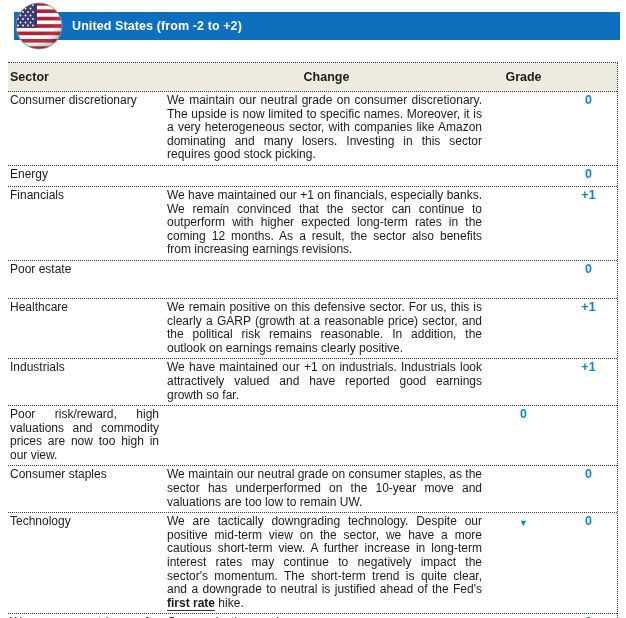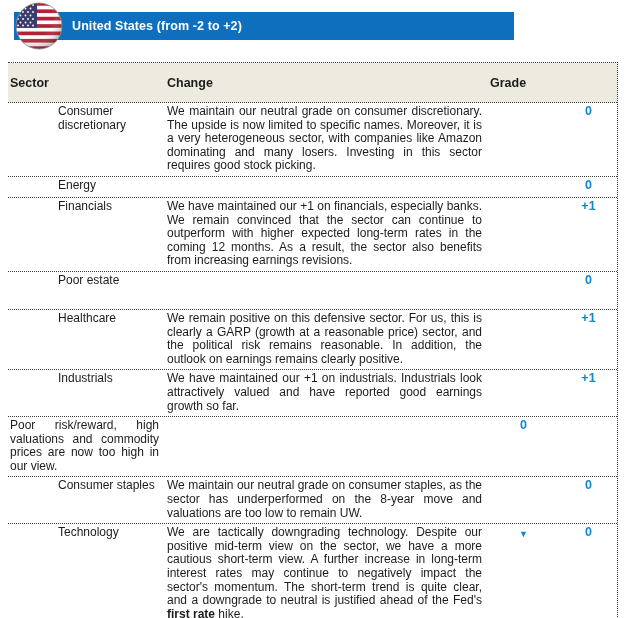--- a/index.html
+++ b/index.html
@@ -8,21 +8,21 @@
     --header-bg:#edeadf;
     --text:#1c1c1c;
     --border:#3a3a3a;
   }
   *{box-sizing:border-box;margin:0;padding:0;}
   html,body{width:626px;height:618px;background:#ffffff;overflow:hidden;}
   body{font-family:"Liberation Sans", sans-serif;color:var(--text);}
 
   
   .title-bar{
-    position:absolute;left:14px;top:12px;width:500px;height:28px;
+    position:absolute;left:14px;top:12px;width:606px;height:28px;
     background:var(--bar-blue);
     display:flex;align-items:center;
   }
   .title-bar .title{
     color:#ffffff;font-weight:bold;font-size:12.5px;
     padding-left:58px;letter-spacing:0.1px;
   }
   .flag-wrap{
     position:absolute;left:15px;top:2px;width:48px;height:48px;z-index:2;
   }
@@ -31,37 +31,37 @@
   .grades-table{
     position:absolute;left:8px;top:62px;width:610px;
     border-top:1px dotted var(--border);
     border-right:1px dotted var(--border);
     font-size:12px;
   }
   .thead{
     display:grid;grid-template-columns:157px 323px 71px 59px;
     background:var(--header-bg);
     border-bottom:1px dotted var(--border);
-    height:40px;align-items:center;
+    height:29px;align-items:center;
     font-weight:bold;font-size:12.5px;
   }
   .thead .th{padding:0 2px;}
   .th-sector{padding-left:2px;}
-  .th-change,.th-grade{text-align:left;}
+  .th-change,.th-grade{text-align:center;}
   .row{
     display:grid;grid-template-columns:157px 323px 71px 59px;
     border-bottom:1px dotted var(--border);
     min-height:19px;
   }
   .row:nth-child(2){min-height:21px;}   
   .row:nth-child(4){min-height:38px;}   
   .row:nth-child(10){min-height:28px;}  
   .row:nth-child(11){min-height:26px;}  
   .cell{padding:2px 2px 3px 2px;line-height:13.6px;}
-  .sector-cell{padding-left:2px;margin-left:48px;}
+  .sector-cell{padding-left:2px;}
   .comment-cell{text-align:justify;padding-right:6px;}
   .change-cell{
     text-align:center;color:var(--grade-blue);
     font-size:9px;font-weight:bold;padding-top:4px;
   }
   .grade-cell{
     text-align:center;color:var(--grade-blue);
     font-weight:bold;font-size:12.5px;
   }
   .underlined{border-bottom:1px solid #333;font-weight:bold;}
@@ -170,21 +170,21 @@
         <div class="cell change-cell"></div>
         <div class="cell grade-cell">+1</div>
       </div>
       <div class="row">
         <div class="cell comment-cell"><span>Poor risk/reward, high valuations and commodity prices are now too high in our view.</span><span class="underlined"></span><span></span></div>
         <div class="cell change-cell"></div>
         <div class="cell grade-cell">0</div>
       </div>
       <div class="row">
         <div class="cell sector-cell">Consumer staples</div>
-        <div class="cell comment-cell"><span>We maintain our neutral grade on consumer staples, as the sector has underperformed on the 8-year move and valuations are too low to remain UW.</span><span class="underlined"></span><span></span></div>
+        <div class="cell comment-cell"><span>We maintain our neutral grade on consumer staples, as the sector has underperformed on the 10-year move and valuations are too low to remain UW.</span><span class="underlined"></span><span></span></div>
         <div class="cell change-cell"></div>
         <div class="cell grade-cell">0</div>
       </div>
       <div class="row">
         <div class="cell sector-cell">Technology</div>
         <div class="cell comment-cell"><span>We are tactically downgrading technology. Despite our positive mid-term view on the sector, we have a more cautious short-term view. A further increase in long-term interest rates may continue to negatively impact the sector's momentum. The short-term trend is quite clear, and a downgrade to neutral is justified ahead of the Fed's </span><span class="underlined">first rate</span><span> hike.</span></div>
         <div class="cell change-cell">▼</div>
         <div class="cell grade-cell">0</div>
       </div>
       <div class="row">

